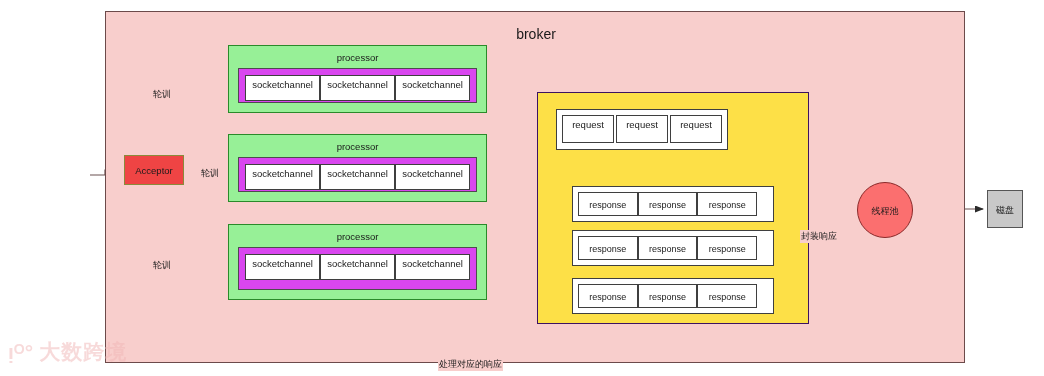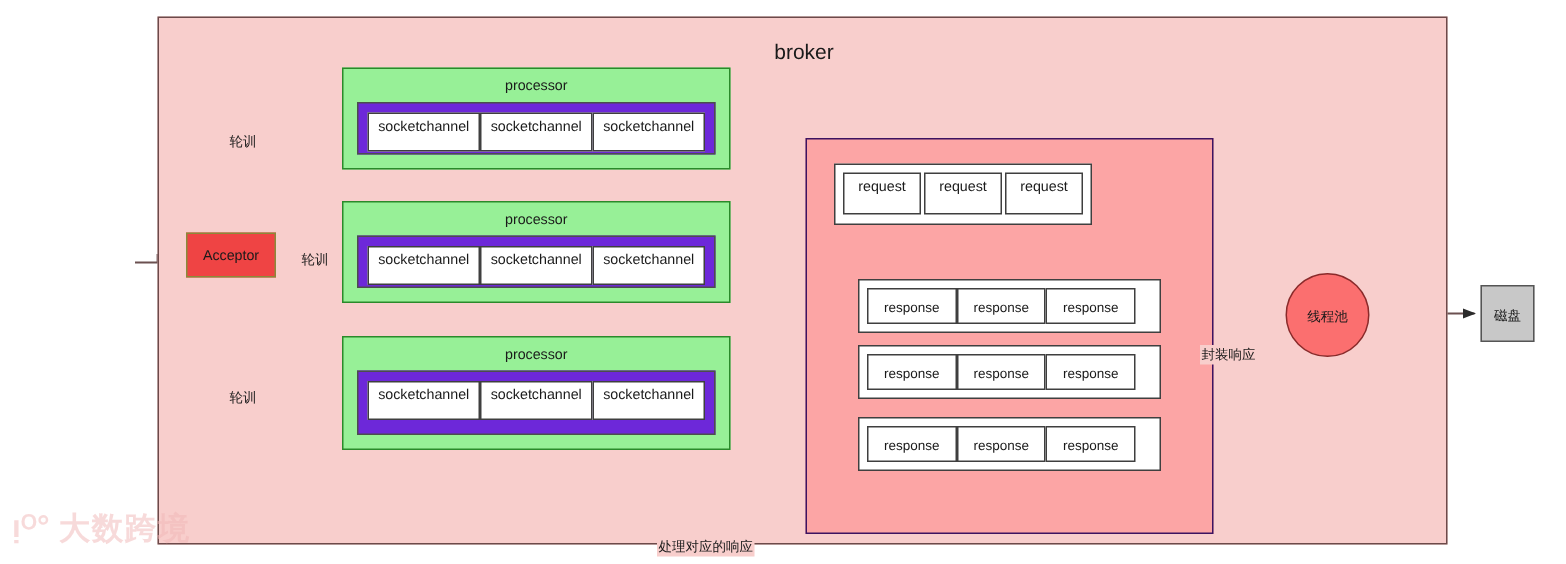--- a/index.html
+++ b/index.html
@@ -13,30 +13,30 @@
 
   .broker{left:105px;top:11px;width:860px;height:352px;
           background:#f8cecc;border:1px solid #6c4a4a;}
   .broker-label{position:absolute;left:0;top:14px;width:860px;text-align:center;
           font-size:14px;color:#1a1a1a;}
 
   .processor{background:#97f097;border:1px solid #2a8a2a;}
   .proc-label{position:absolute;left:0;top:6px;width:100%;text-align:center;
           font-size:9.5px;color:#1a1a1a;}
   .proc-inner{position:absolute;left:9px;right:9px;top:22px;bottom:9px;
-          background:#6d28d9;border:1px solid #4d4d4d;}
+          background:#d946ef;border:1px solid #4d4d4d;}
   .sc-row{position:absolute;left:6px;right:6px;top:6px;height:26px;
           display:flex;justify-content:space-between;align-items:flex-start;}
   .scbox{width:86px;height:26px;background:#ffffff;border:1px solid #3f3f3f;
           font-size:9.5px;color:#1a1a1a;line-height:11px;text-align:center;
           padding-top:3px;box-sizing:border-box;overflow:visible;
           white-space:normal;word-break:break-all;}
 
-  .pool{left:537px;top:92px;width:272px;height:264px;
-        background:#fca5a5;border:1px solid #3c1361;}
+  .pool{left:537px;top:92px;width:272px;height:232px;
+        background:#fde047;border:1px solid #3c1361;}
 
   .reqstrip{position:absolute;left:18px;top:16px;width:170px;height:39px;
         background:#ffffff;border:1px solid #3f3f3f;}
   .reqrow{position:absolute;left:5px;top:5px;right:5px;height:28px;
         display:flex;justify-content:space-between;}
   .reqbox{width:52px;height:28px;background:#ffffff;border:1px solid #3f3f3f;
         font-size:9.5px;color:#1a1a1a;line-height:11px;text-align:center;
         padding-top:3px;box-sizing:border-box;white-space:normal;word-break:break-all;}
 
   .respstrip{position:absolute;left:34px;width:200px;height:34px;

